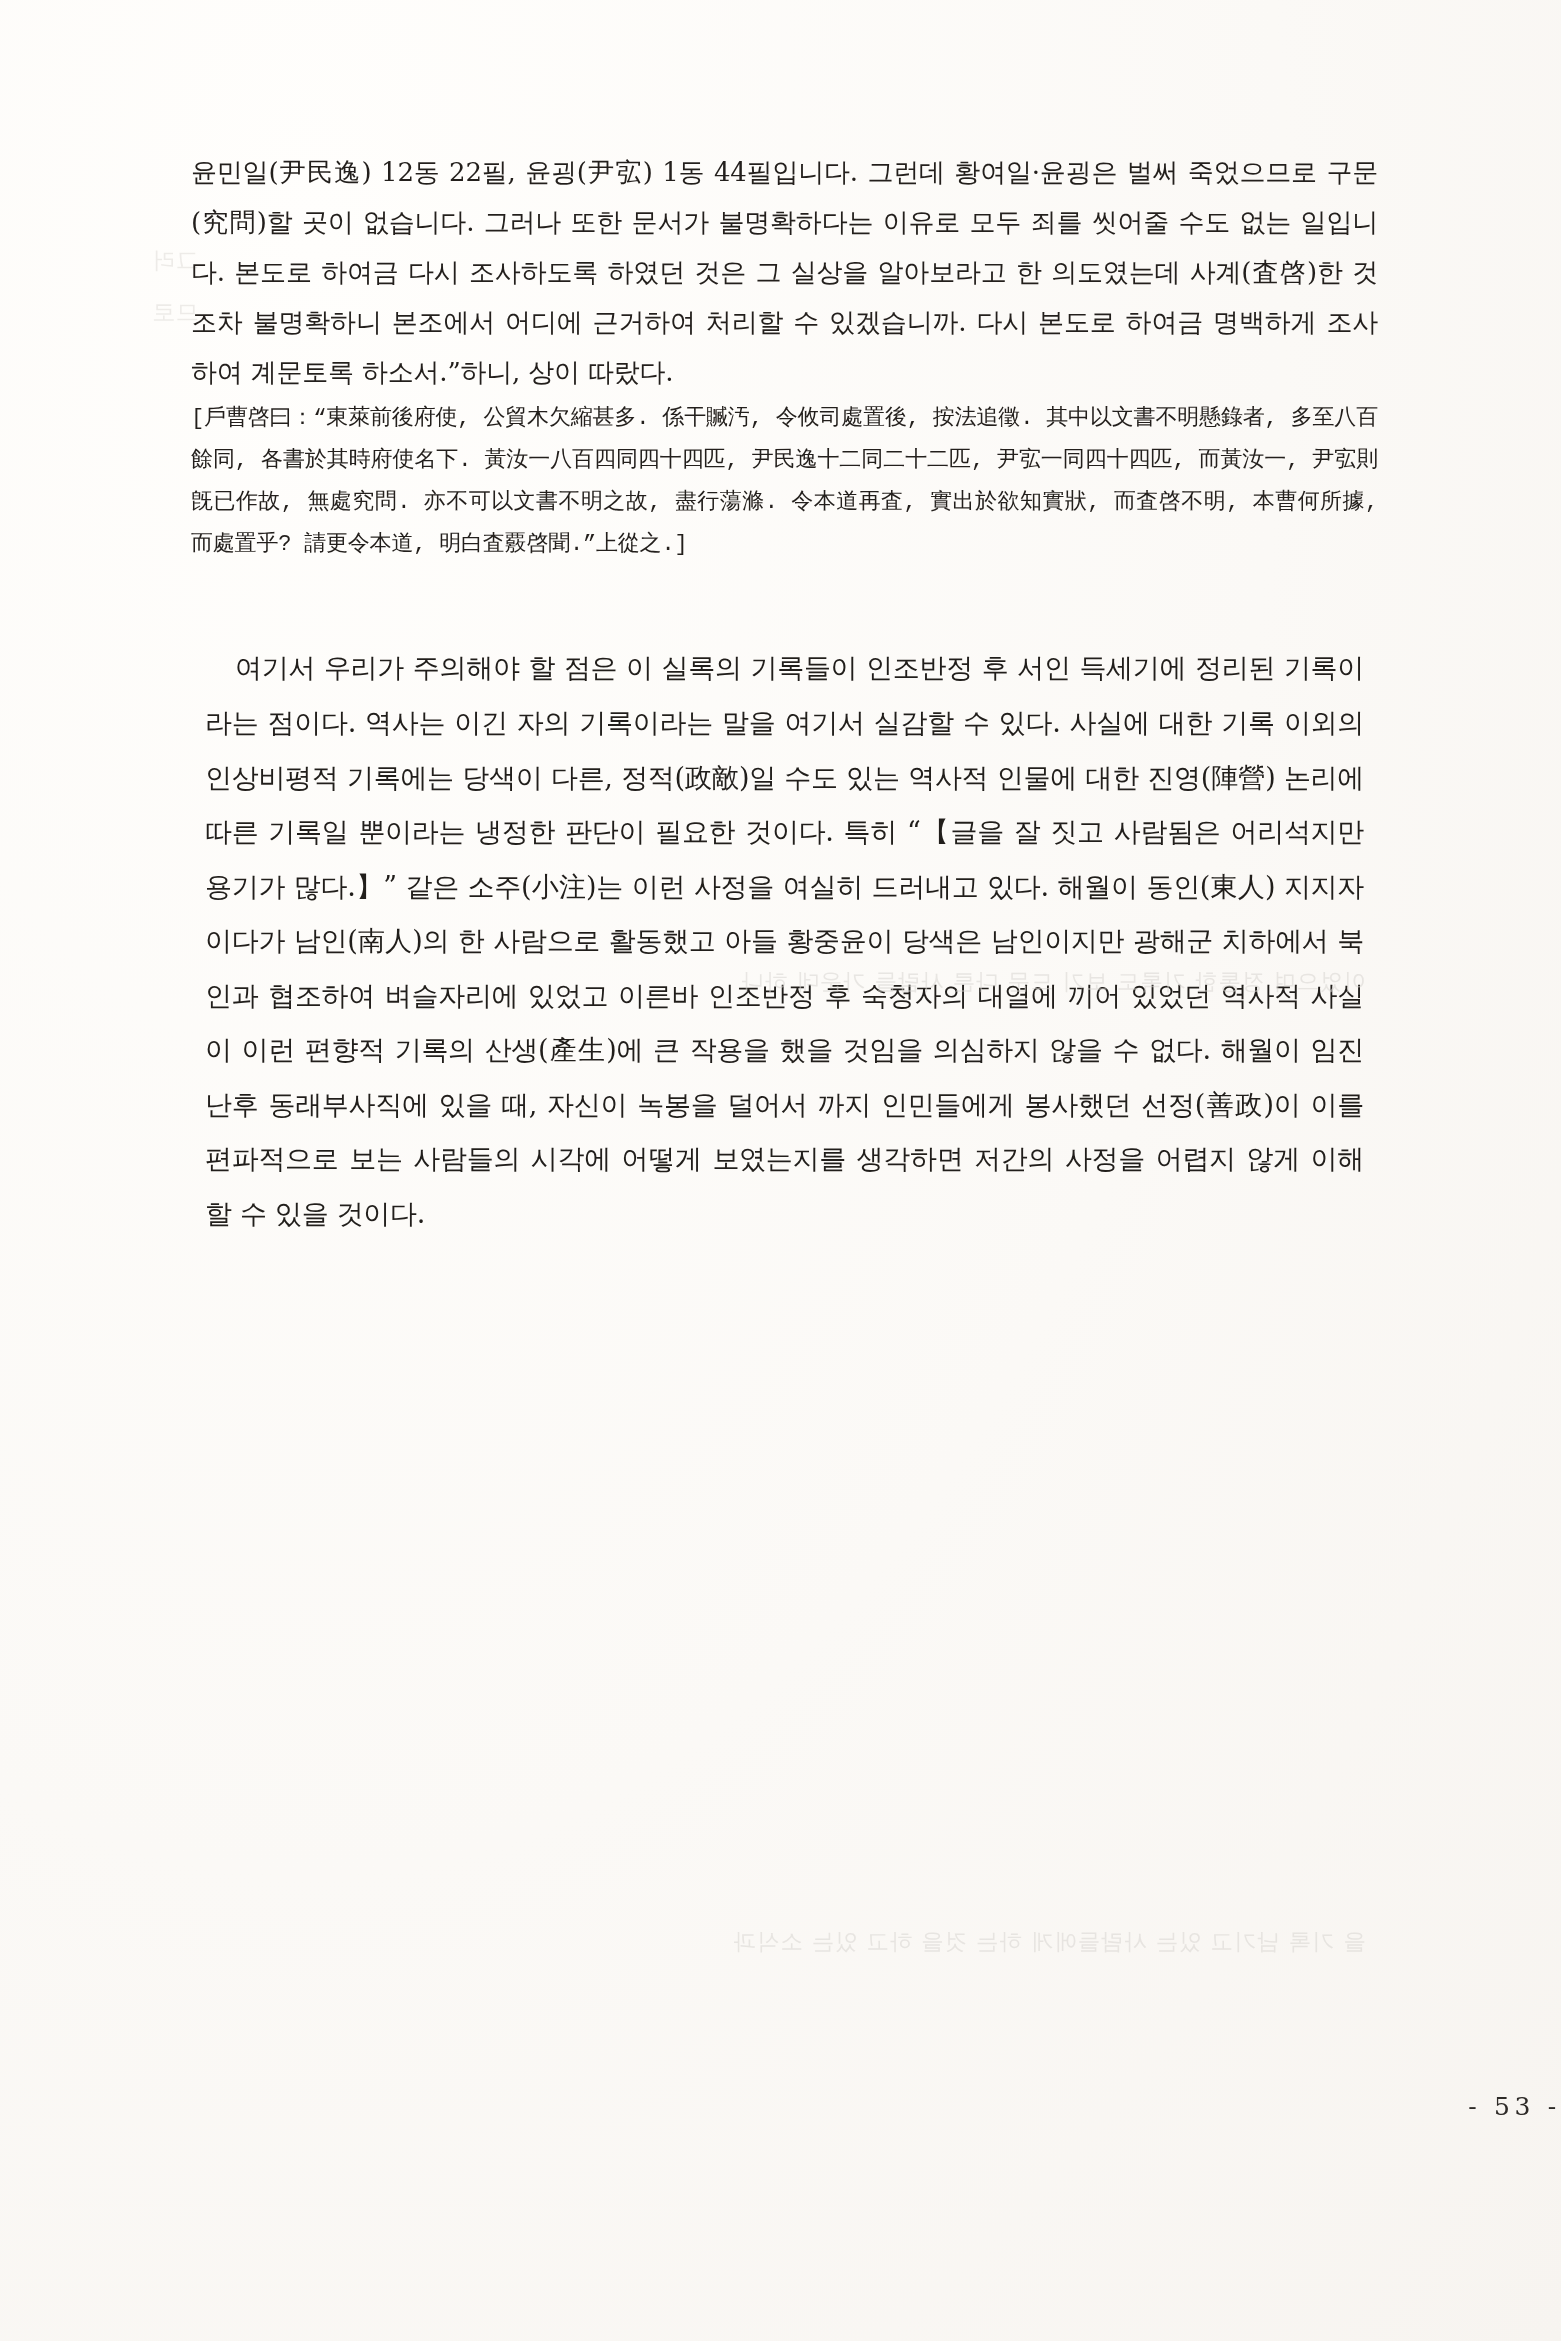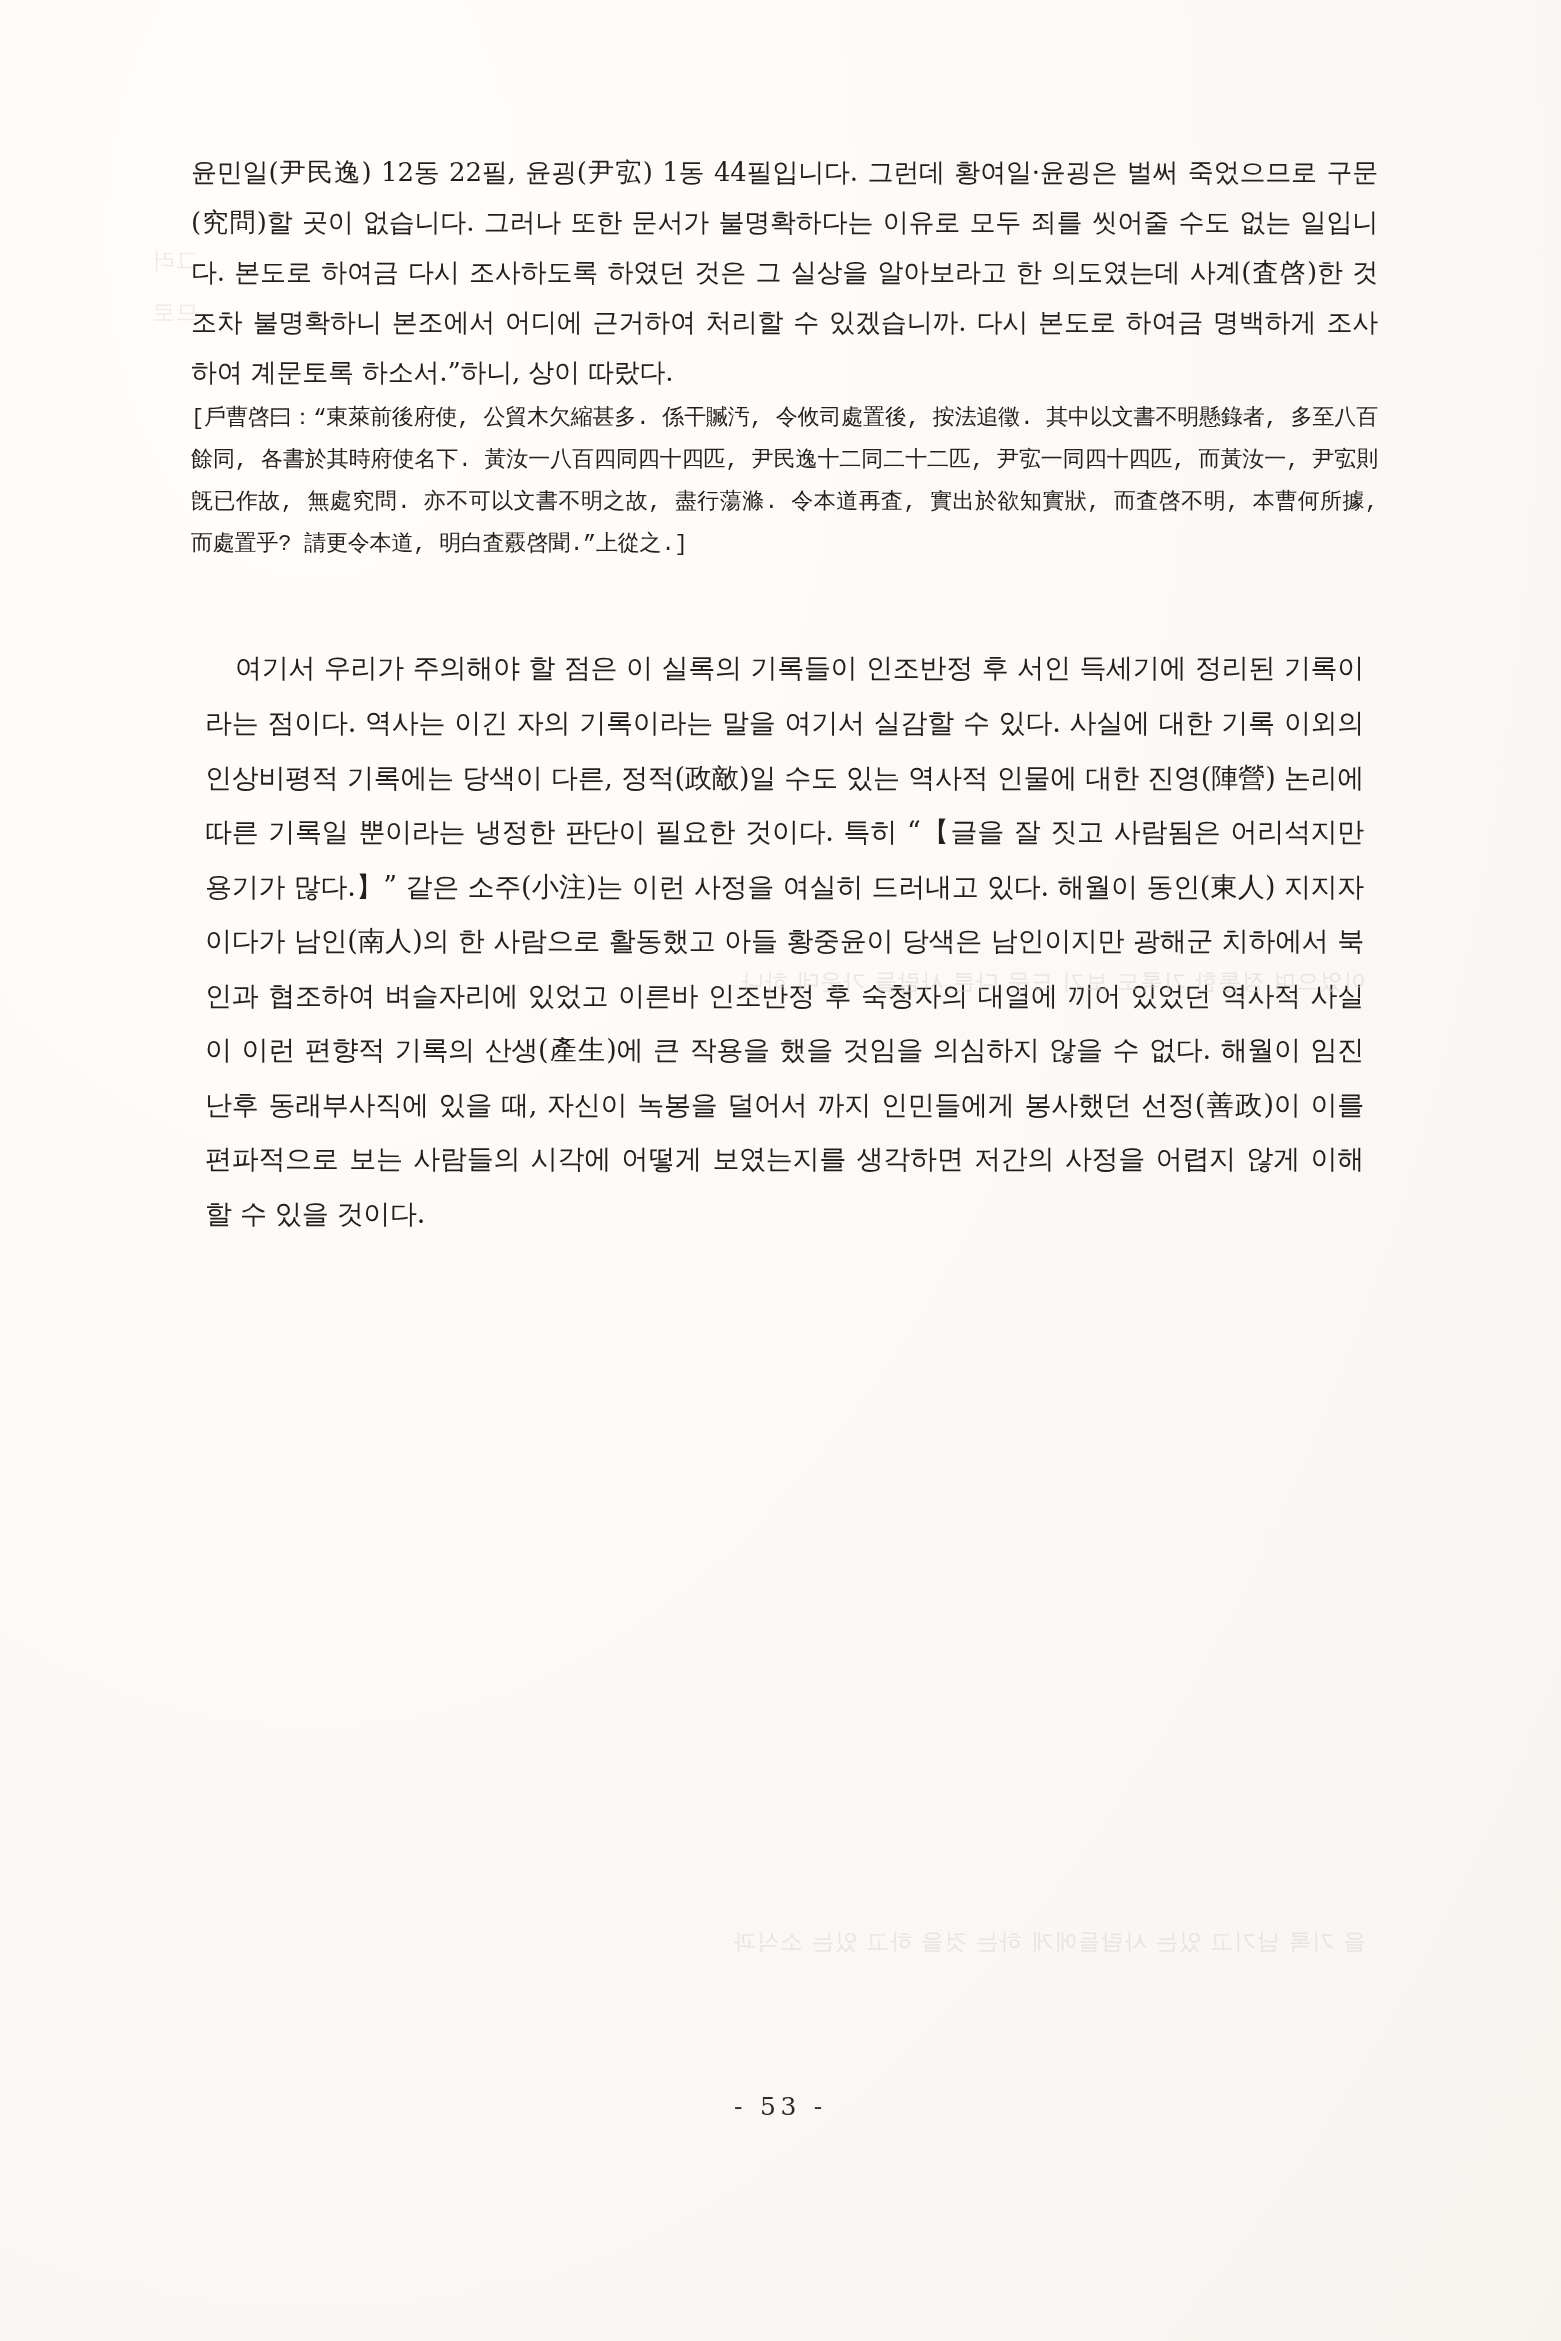--- a/index.html
+++ b/index.html
@@ -94,21 +94,21 @@
     pointer-events: none;
     user-select: none;
   }
 
   
   .footer {
     position: absolute;
     left: 0;
     right: 0;
     top: 2092px;
-    text-align: center;
+    text-align: right;
     font-size: 25px;
     letter-spacing: 4.7px;
     color: #2d2a27;
   }
 </style>
 </head>
 <body>
 
 <div class="page">
 

